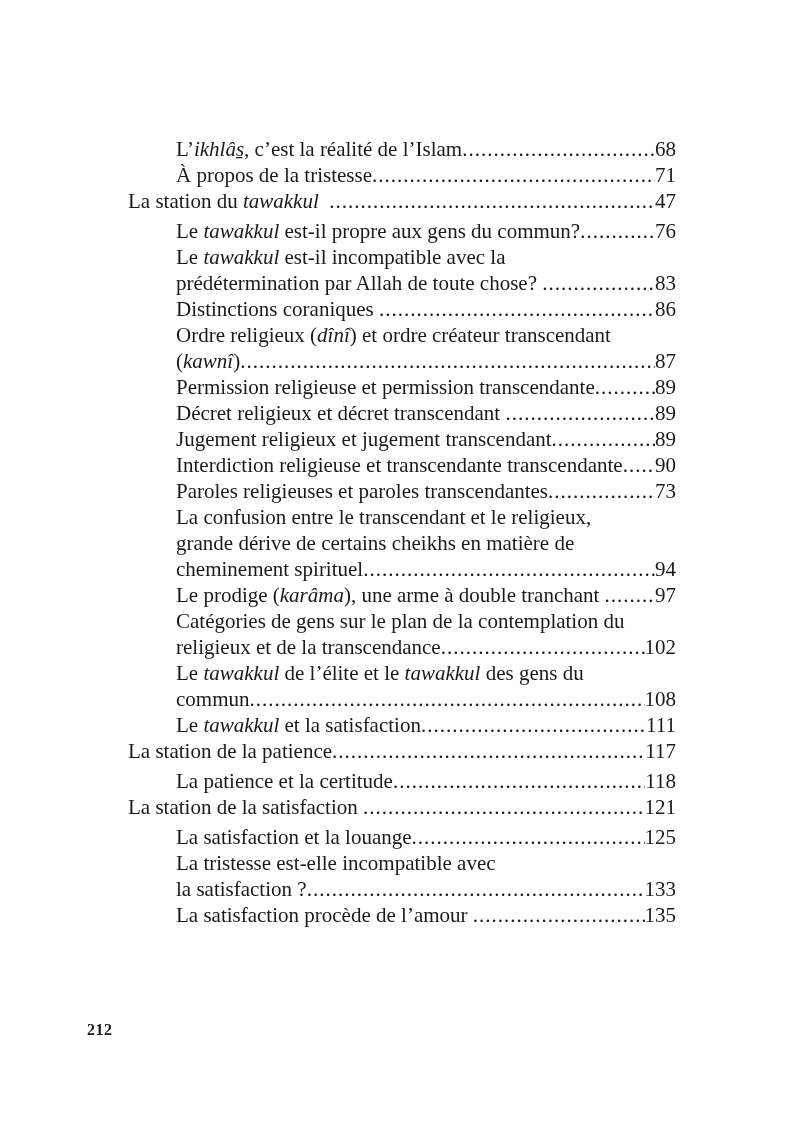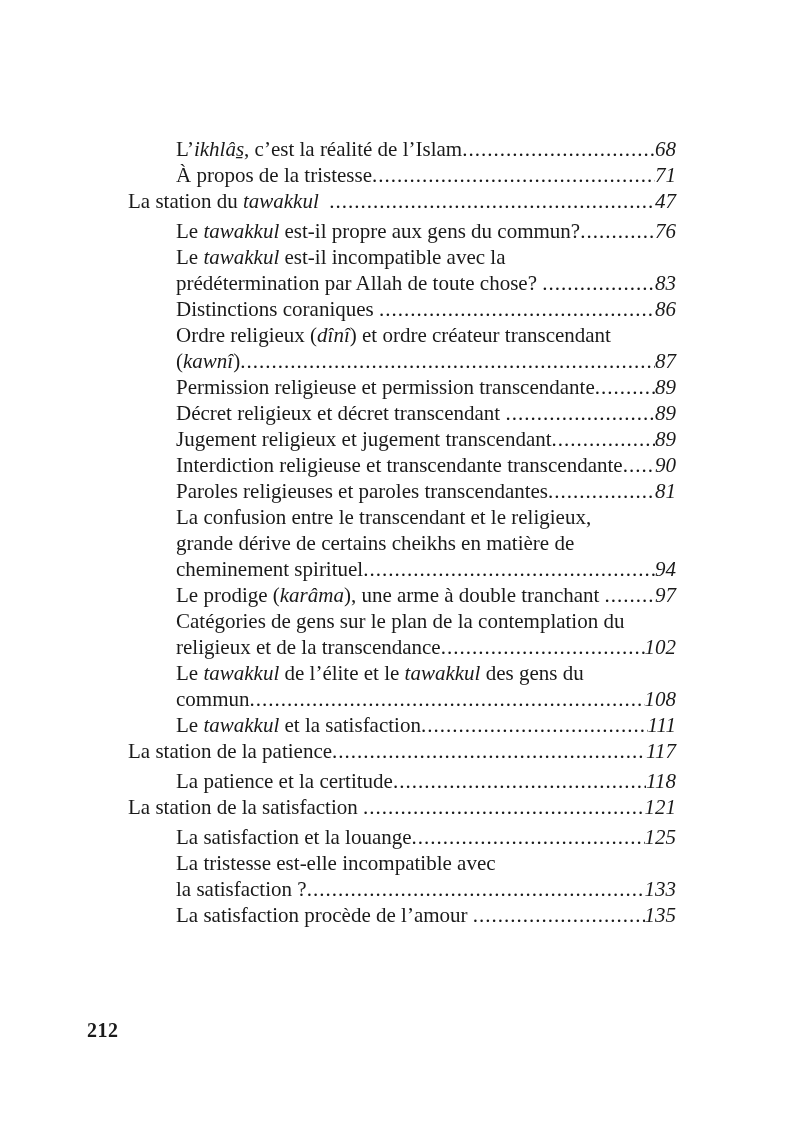--- a/index.html
+++ b/index.html
@@ -23,25 +23,25 @@
   .line.last { display: flex; align-items: baseline; }
   .txt { white-space: pre; flex: 0 1 auto; }
   .dots {
     flex: 1 1 0; min-width: 0;
     overflow: hidden; white-space: nowrap;
   }
   .dots::after {
     content: "..........................................................................................................................";
     letter-spacing: 1px;
   }
-  .pg { flex: 0 0 auto; white-space: pre; font-style: italic; }
+  .pg { flex: 0 0 auto; white-space: pre; }
   .footer-page {
     position: absolute;
     left: 87px; top: 1017px;
-    font-size: 20px; line-height: 26px;
+    font-size: 16px; line-height: 26px;
     font-weight: bold;
     letter-spacing: 0.5px;
   }
 </style>
 </head>
 <body>
 
 <div class="page">
   <div class="toc">
       <div class="entry level-2">
@@ -73,21 +73,21 @@
       <div class="entry level-2">
         <div class="line last"><span class="txt"><span>Décret religieux et décret transcendant </span></span><span class="dots"></span><span class="pg">89</span></div>
       </div>
       <div class="entry level-2">
         <div class="line last"><span class="txt"><span>Jugement religieux et jugement transcendant</span></span><span class="dots"></span><span class="pg">89</span></div>
       </div>
       <div class="entry level-2">
         <div class="line last"><span class="txt"><span>Interdiction religieuse et transcendante transcendante</span></span><span class="dots"></span><span class="pg">90</span></div>
       </div>
       <div class="entry level-2">
-        <div class="line last"><span class="txt"><span>Paroles religieuses et paroles transcendantes</span></span><span class="dots"></span><span class="pg">81</span></div>
+        <div class="line last"><span class="txt"><span>Paroles religieuses et paroles transcendantes</span></span><span class="dots"></span><span class="pg">73</span></div>
       </div>
       <div class="entry level-2">
         <div class="line"><span class="txt"><span>La confusion entre le transcendant et le religieux,</span></span></div>
         <div class="line"><span class="txt"><span>grande dérive de certains cheikhs en matière de</span></span></div>
         <div class="line last"><span class="txt"><span>cheminement spirituel</span></span><span class="dots"></span><span class="pg">94</span></div>
       </div>
       <div class="entry level-2">
         <div class="line last"><span class="txt"><span>Le prodige (</span><i>karâma</i><span>), une arme à double tranchant </span></span><span class="dots"></span><span class="pg">97</span></div>
       </div>
       <div class="entry level-2">

